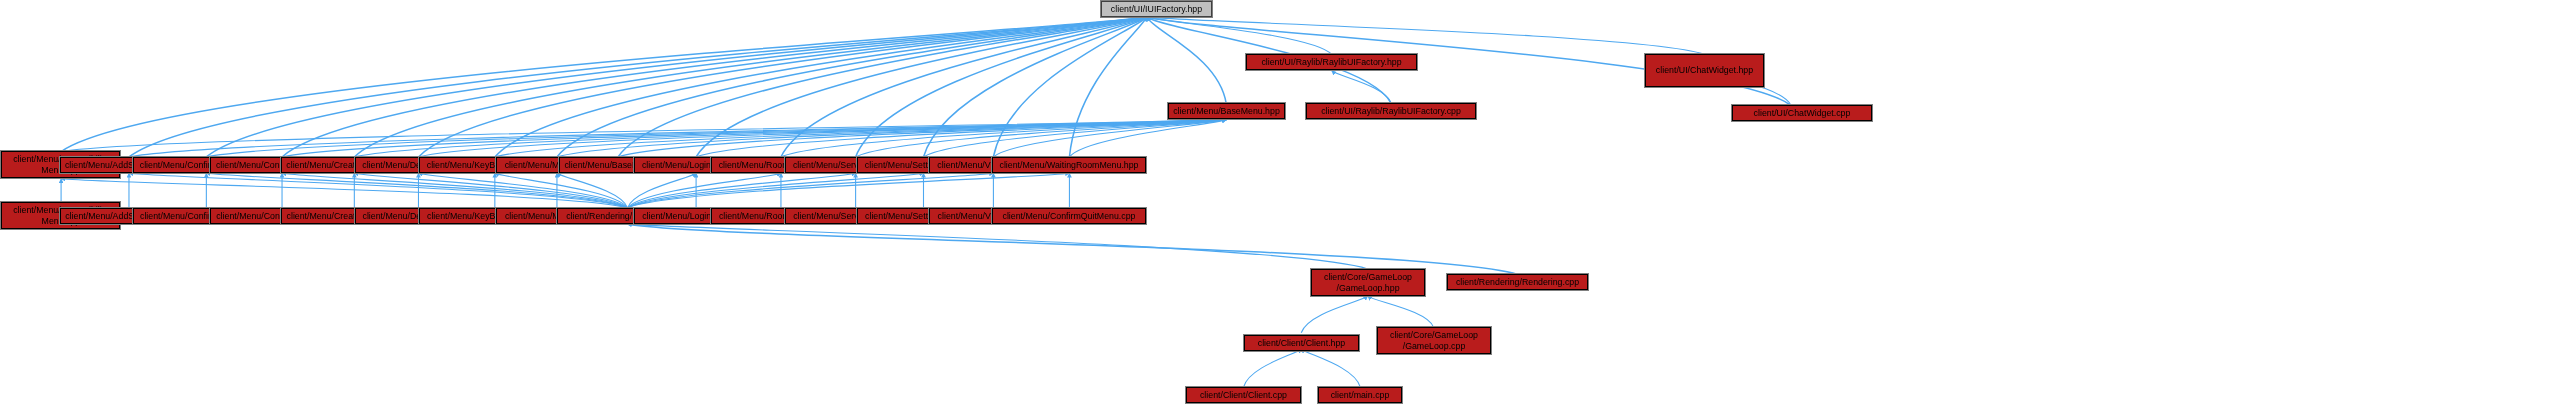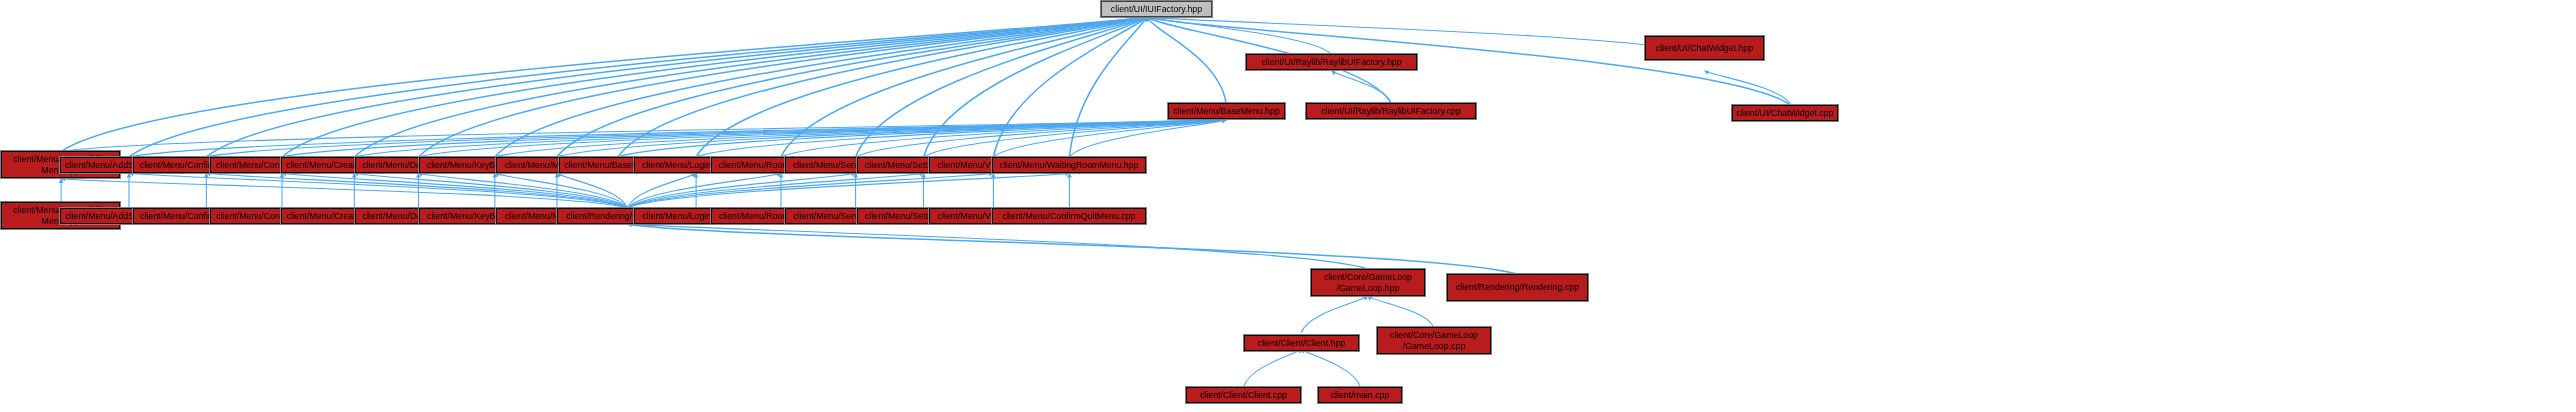--- a/index.html
+++ b/index.html
@@ -119,24 +119,24 @@
       <path d="M 2015 396 C 1905.95 359.7, 1033.55 338, 924.5 330" fill="none" stroke="#4ea8f0" stroke-width="1.6" marker-end="url(#arrow)"></path>
       <path d="M 2236 404 C 2104.85 363.3, 1055.65 352, 924.5 330" fill="none" stroke="#4ea8f0" stroke-width="2.2" marker-end="url(#arrow)"></path>
       <path d="M 1917 490 C 1926.8 460.3, 2005.2 444, 2015 436" fill="none" stroke="#4ea8f0" stroke-width="1.6" marker-end="url(#arrow)"></path>
       <path d="M 2112 482 C 2102.3 456.7, 2024.7 444, 2015 436" fill="none" stroke="#4ea8f0" stroke-width="1.6" marker-end="url(#arrow)"></path>
       <path d="M 1832 570 C 1840.5 539.2, 1908.5 522, 1917 514" fill="none" stroke="#4ea8f0" stroke-width="1.6" marker-end="url(#arrow)"></path>
       <path d="M 2004 570 C 1995.3 539.2, 1925.7 522, 1917 514" fill="none" stroke="#4ea8f0" stroke-width="1.6" marker-end="url(#arrow)"></path>
     </svg>
   <div id="node-layer">
       <div class="node root" style="left: 1091px; top: 0.7px; width: 111px; height: 16.3px; margin-left: 10px;">client/UI/IUIFactory.hpp</div>
       <div class="node" style="left: 1246px; top: 54px; width: 171px; height: 16.3px;">client/UI/Raylib/RaylibUIFactory.hpp</div>
-      <div class="node" style="left: 1645px; top: 36px; width: 119px; height: 24px;">client/UI/ChatWidget.hpp</div>
+      <div class="node" style="left: 1645px; top: 54px; width: 119px; height: 33px;">client/UI/ChatWidget.hpp</div>
       <div class="node" style="left: 1168px; top: 103px; width: 117px; height: 16.3px;">client/Menu/BaseMenu.hpp</div>
       <div class="node" style="left: 1306px; top: 103px; width: 170px; height: 16.3px;">client/UI/Raylib/RaylibUIFactory.cpp</div>
-      <div class="node" style="left: 1732px; top: 105px; width: 106px; height: 16.3px;">client/UI/ChatWidget.cpp</div>
+      <div class="node" style="left: 1732px; top: 105px; width: 140px; height: 16.3px;">client/UI/ChatWidget.cpp</div>
       <div class="node" style="left: 1.4px; top: 151px; width: 119px; height: 27px;">client/Menu/Accessibility
 Menu.hpp</div>
       <div class="node" style="left: 60px; top: 157px; width: 138px; height: 16.3px;">client/Menu/AddServerMenu.hpp</div>
       <div class="node" style="left: 133px; top: 157px; width: 147px; height: 16.3px;">client/Menu/ConfirmQuitMenu.hpp</div>
       <div class="node" style="left: 210px; top: 157px; width: 143px; height: 16.3px;">client/Menu/ConnectionMenu.hpp</div>
       <div class="node" style="left: 281px; top: 157px; width: 147px; height: 16.3px;">client/Menu/CreateRoomMenu.hpp</div>
       <div class="node" style="left: 355px; top: 157px; width: 127px; height: 16.3px;">client/Menu/DefeatMenu.hpp</div>
       <div class="node" style="left: 419px; top: 157px; width: 151px; height: 16.3px;">client/Menu/KeyBindingsMenu.hpp</div>
       <div class="node" style="left: 496px; top: 157px; width: 123px; height: 16.3px;">client/Menu/MainMenu.hpp</div>
       <div class="node" style="left: 559px; top: 157px; width: 117px; height: 16.3px;">client/Menu/BaseMenu.cpp</div>
@@ -157,21 +157,21 @@
       <div class="node" style="left: 496px; top: 208px; width: 123px; height: 16.3px;">client/Menu/MainMenu.cpp</div>
       <div class="node" style="left: 557px; top: 208px; width: 142px; height: 16.3px;">client/Rendering/Rendering.hpp</div>
       <div class="node" style="left: 634px; top: 208px; width: 124px; height: 16.3px;">client/Menu/LoginMenu.cpp</div>
       <div class="node" style="left: 711px; top: 208px; width: 139px; height: 16.3px;">client/Menu/RoomListMenu.cpp</div>
       <div class="node" style="left: 785px; top: 208px; width: 142px; height: 16.3px;">client/Menu/ServerListMenu.cpp</div>
       <div class="node" style="left: 857px; top: 208px; width: 134px; height: 16.3px;">client/Menu/SettingsMenu.cpp</div>
       <div class="node" style="left: 929px; top: 208px; width: 130px; height: 16.3px;">client/Menu/VictoryMenu.cpp</div>
       <div class="node" style="left: 992px; top: 208px; width: 154px; height: 16.3px;">client/Menu/ConfirmQuitMenu.cpp</div>
       <div class="node" style="left: 1311px; top: 269px; width: 114px; height: 27px;">client/Core/GameLoop
 /GameLoop.hpp</div>
-      <div class="node" style="left: 1447px; top: 274px; width: 141px; height: 27px;">client/Rendering/Rendering.cpp</div>
+      <div class="node" style="left: 1447px; top: 274px; width: 141px; height: 16px;">client/Rendering/Rendering.cpp</div>
       <div class="node" style="left: 1244px; top: 335px; width: 115px; height: 16.3px;">client/Client/Client.hpp</div>
       <div class="node" style="left: 1377px; top: 327px; width: 114px; height: 27px;">client/Core/GameLoop
 /GameLoop.cpp</div>
       <div class="node" style="left: 1186px; top: 387px; width: 115px; height: 16.3px;">client/Client/Client.cpp</div>
       <div class="node" style="left: 1318px; top: 387px; width: 84px; height: 16.3px;">client/main.cpp</div>
     </div>
 </div>
 
 
 </body></html>

